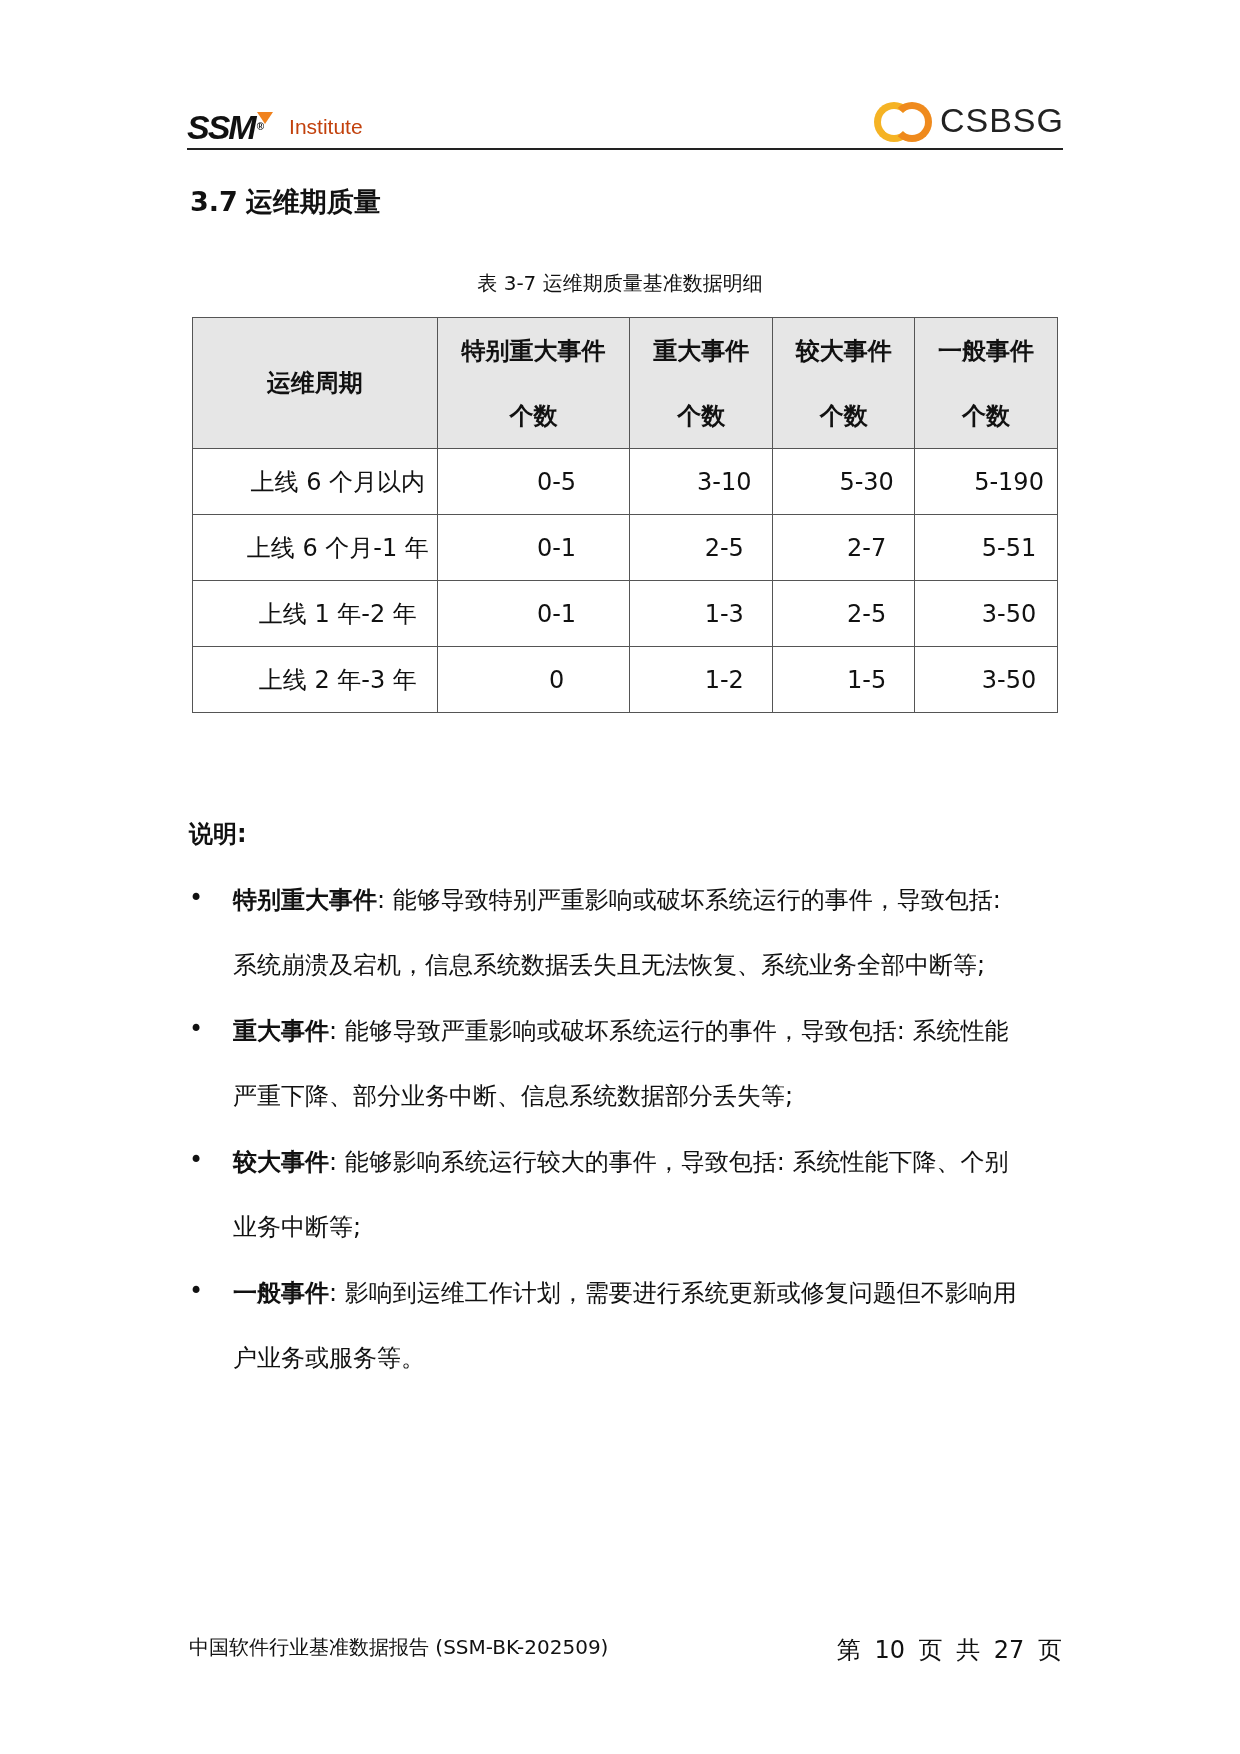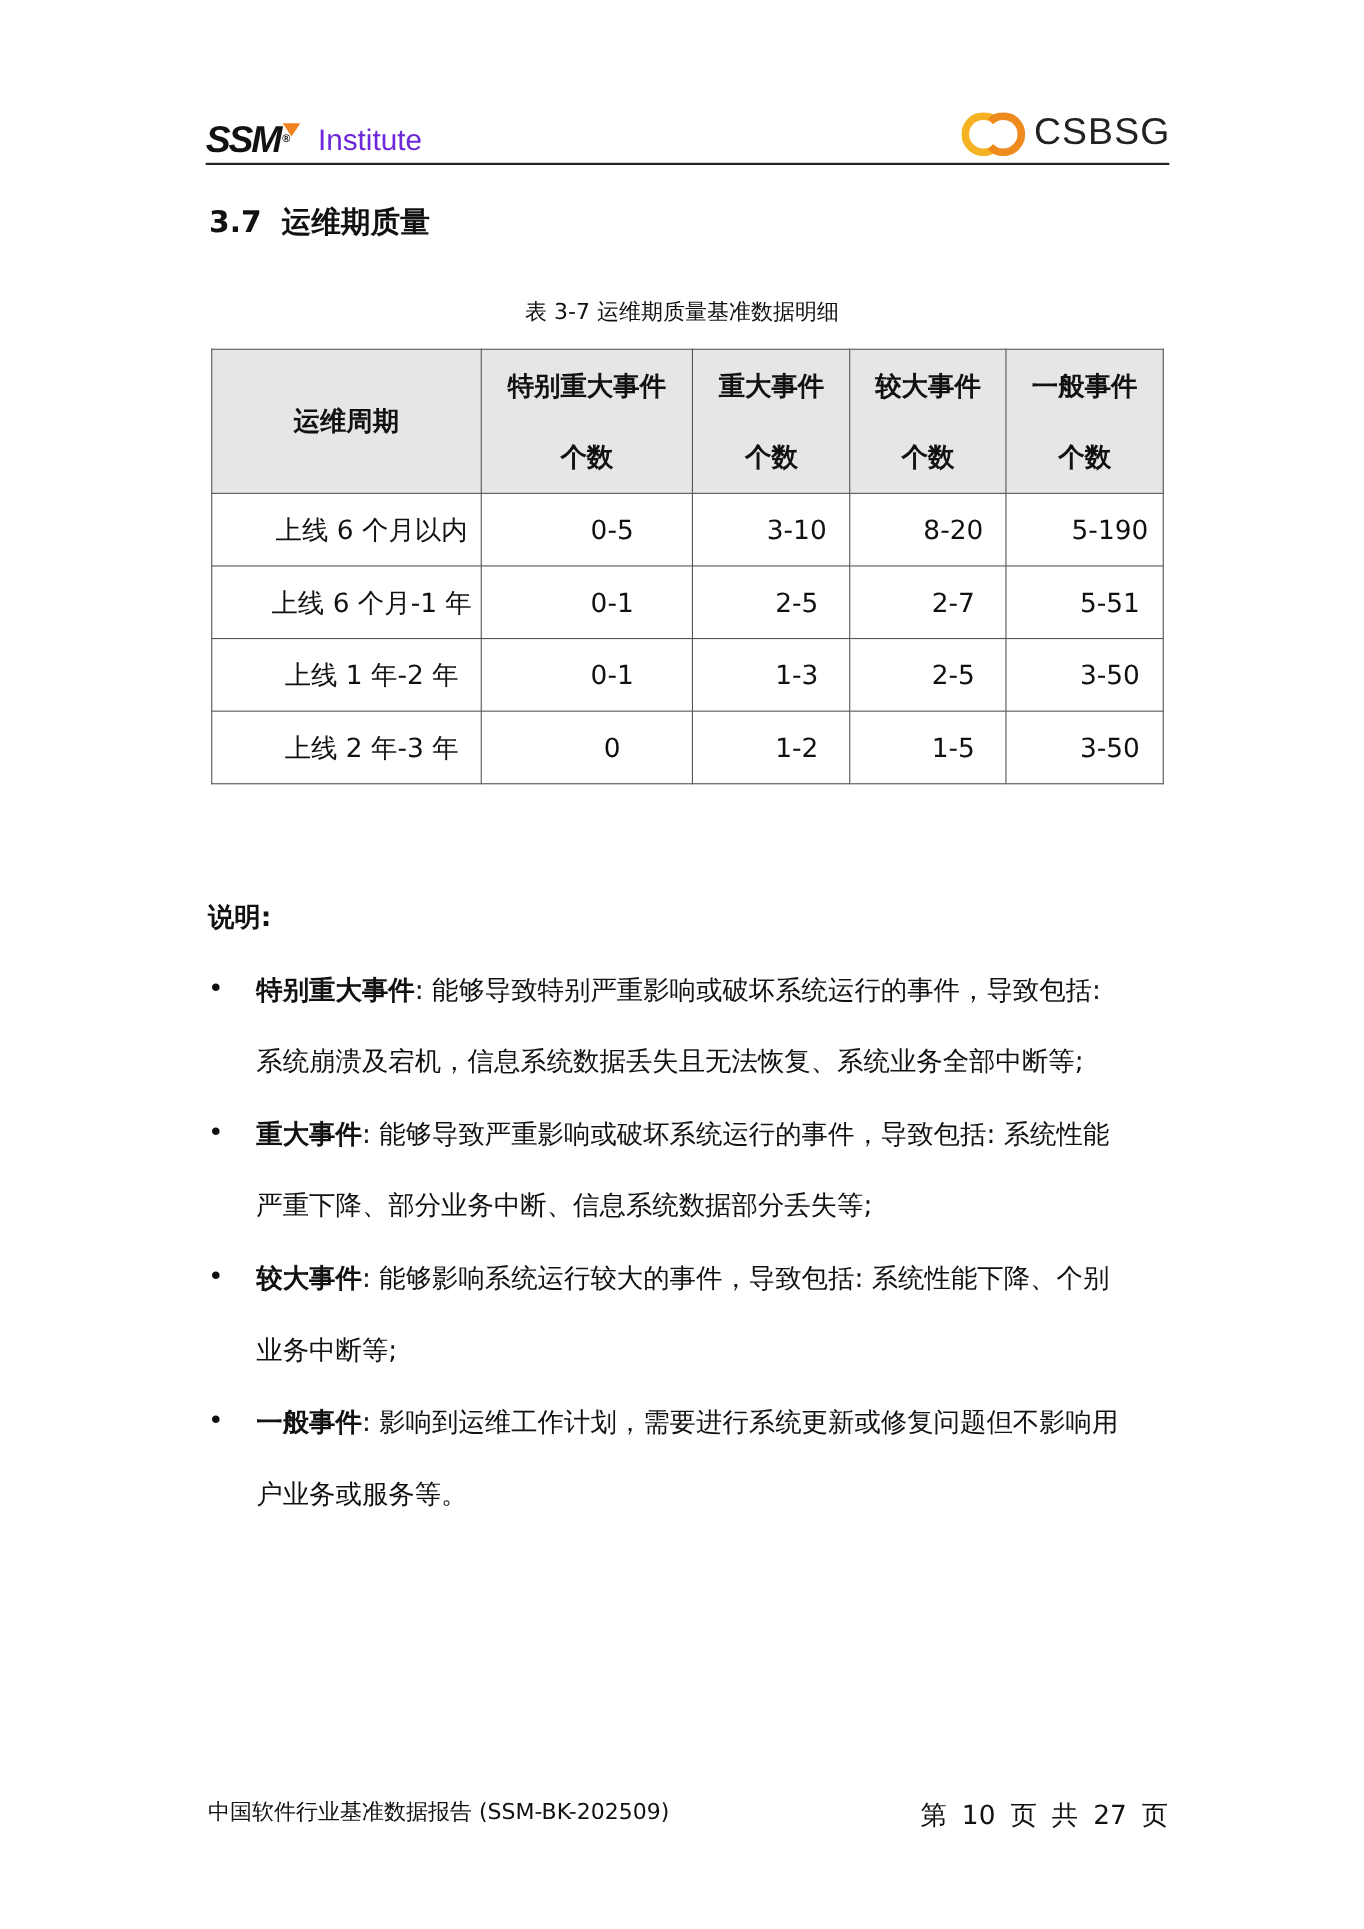--- a/index.html
+++ b/index.html
@@ -7,30 +7,30 @@
          font-family:"DejaVu Sans","Liberation Sans",sans-serif; color:#111; }
   .abs { position:absolute; }
   
   .hdr-left { left:187px; top:100px; height:44px; display:flex; align-items:flex-end;gap:19px; }
   .ssm-logo { font-family:"Liberation Sans",sans-serif; font-weight:900; font-style:italic;
               font-size:34px; letter-spacing:-2px; color:#111; line-height:34px; position:relative; }
   .ssm-logo .tri { position:absolute; left:70px; top:2px; width:0; height:0;
                    border-left:8px solid transparent; border-right:8px solid transparent;
                    border-top:12px solid #f0821e; }
   .ssm-reg { font-size:10px; vertical-align:top; margin-left:2px; font-style:normal; }
-  .inst { font-family:"Liberation Sans",sans-serif; font-size:27px; margin-left:8px; line-height:34px; color:#6d28d9; }
+  .inst { font-family:"Liberation Sans",sans-serif; font-size:21px; margin-left:8px; line-height:34px; color:#c2410c; }
   .hdr-right { right:176px; top:97px; height:46px; display:flex; align-items:center; }
   .csbsg-icon { width:56px; height:40px; position:relative; margin-right:10px; }
   .csbsg-icon .r1 { position:absolute; left:0; top:2px; width:26px; height:26px; border:7px solid #f5b324; border-radius:50%; border-right-color:transparent; }
   .csbsg-icon .r2 { position:absolute; left:18px; top:2px; width:26px; height:26px; border:7px solid #ef8a1d; border-radius:50%; border-left-color:transparent; }
   .csbsg-text { font-family:"Liberation Sans",sans-serif; font-size:34px; color:#222; letter-spacing:1px; }
   .hdr-line { left:187px; top:148px; width:876px; height:2px; background:#222; }
   
   .sec-title { left:190px; top:184px; font-size:27px; font-weight:bold; }
-  .sec-title .num { margin-right:18px; }
+  .sec-title .num { margin-right:8px; }
   .caption { left:0; width:1240px; top:270px; text-align:center; font-size:20px; }
   
   table.qt { position:absolute; left:192px; top:317px; border-collapse:collapse; width:866px; }
   table.qt td, table.qt th { border:1.5px solid #555; text-align:center; padding:0; }
   table.qt thead th { background:#e6e6e6; font-weight:bold; font-size:24px; }
   .hline { height:66px; line-height:66px; }
   .hsub { height:64px; line-height:64px; }
   table.qt tbody td { height:65px; font-size:24px;padding-left:46px; }
   col.c0 { width:245px; } col.c1 { width:193px; } col.c2 { width:143px; } col.c3 { width:142px; } col.c4 { width:143px; }
   
@@ -91,21 +91,21 @@
           <div class="hline">一般事件</div>
           <div class="hsub">个数</div>
         </th>
     </tr>
   </thead>
   <tbody>
     <tr>
       <td>上线 6 个月以内</td>
       <td>0-5</td>
       <td>3-10</td>
-      <td>8-20</td>
+      <td>5-30</td>
       <td>5-190</td>
     </tr>
     <tr>
       <td>上线 6 个月-1 年</td>
       <td>0-1</td>
       <td>2-5</td>
       <td>2-7</td>
       <td>5-51</td>
     </tr>
     <tr>

